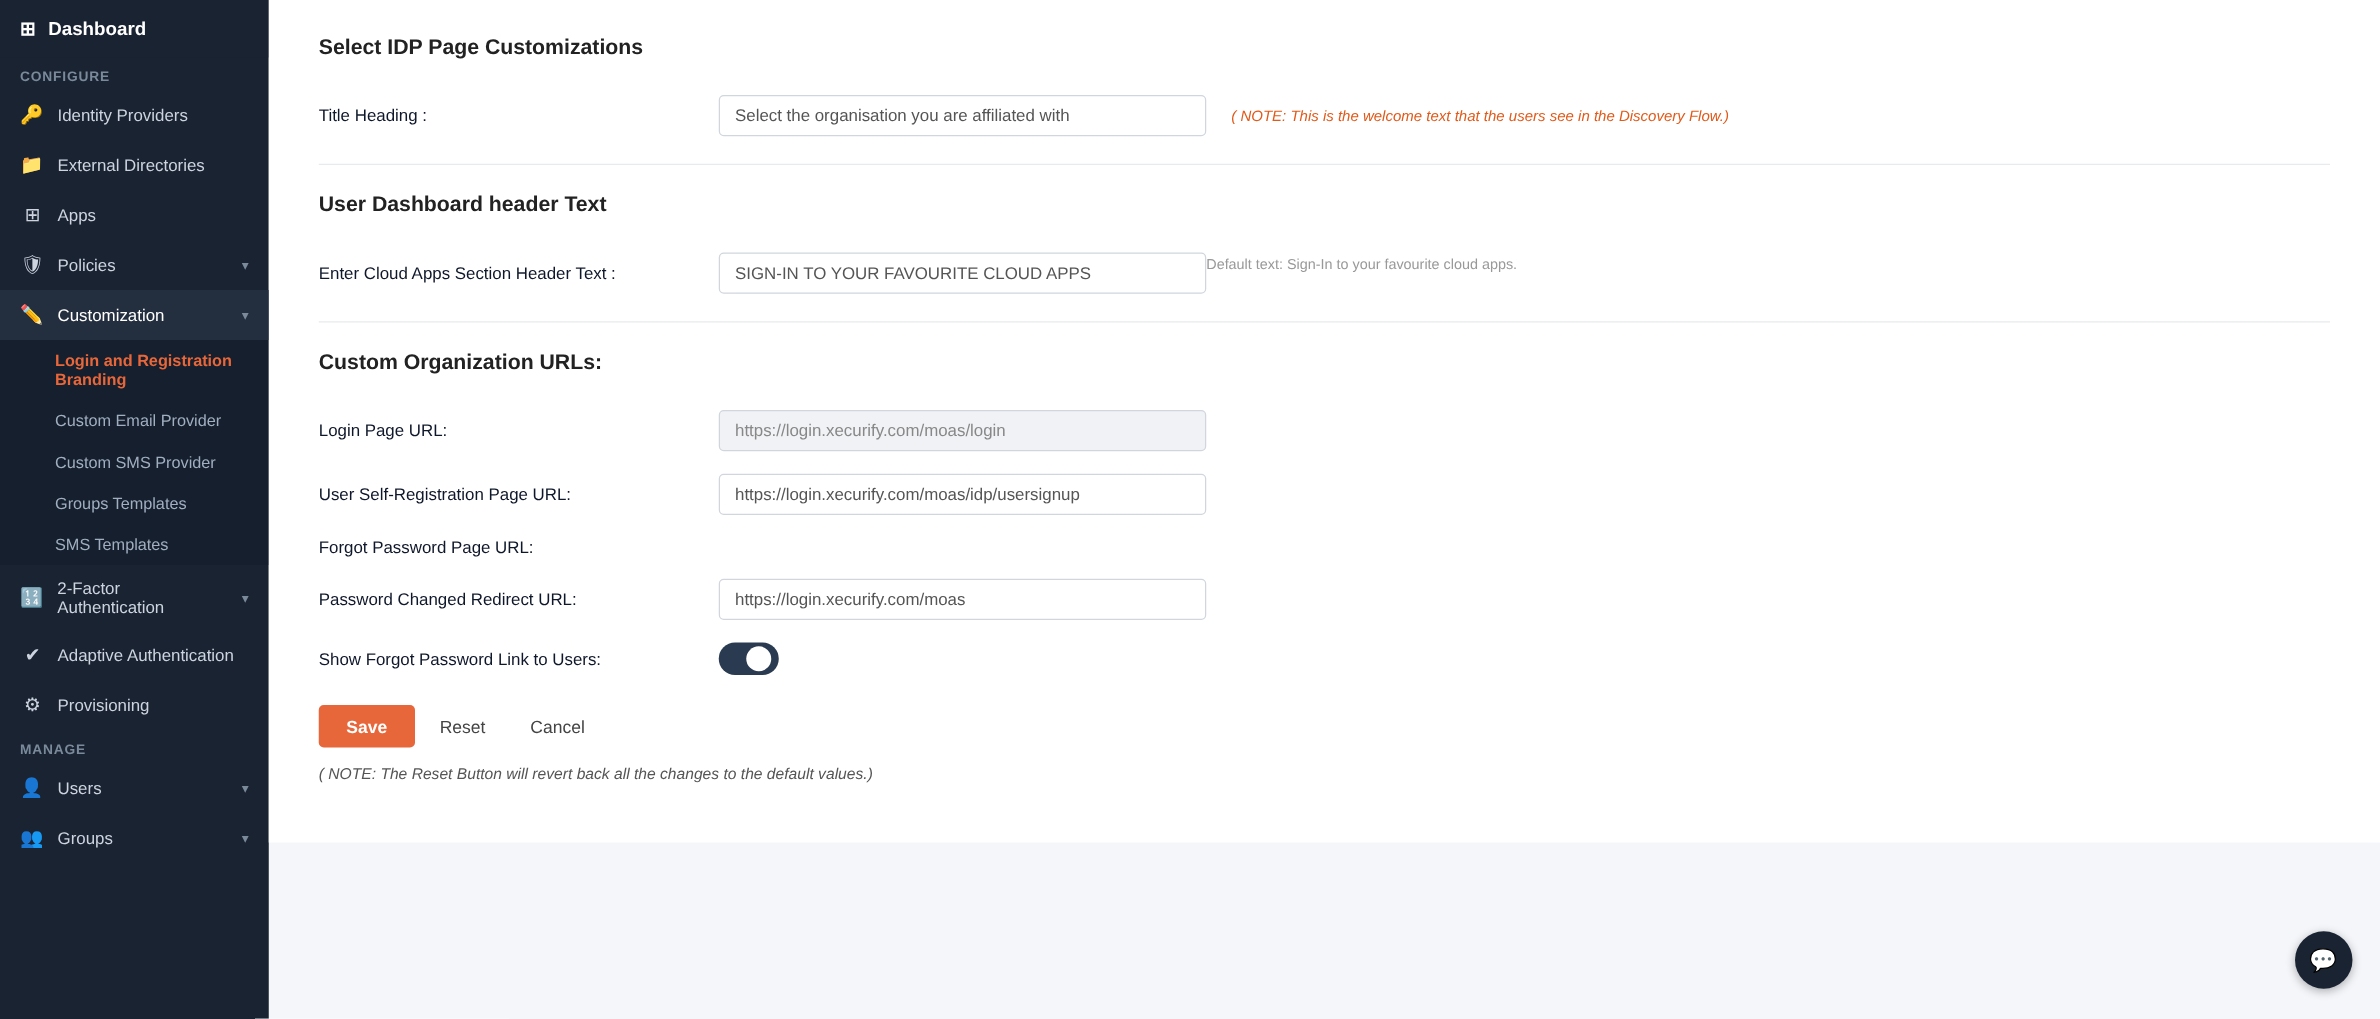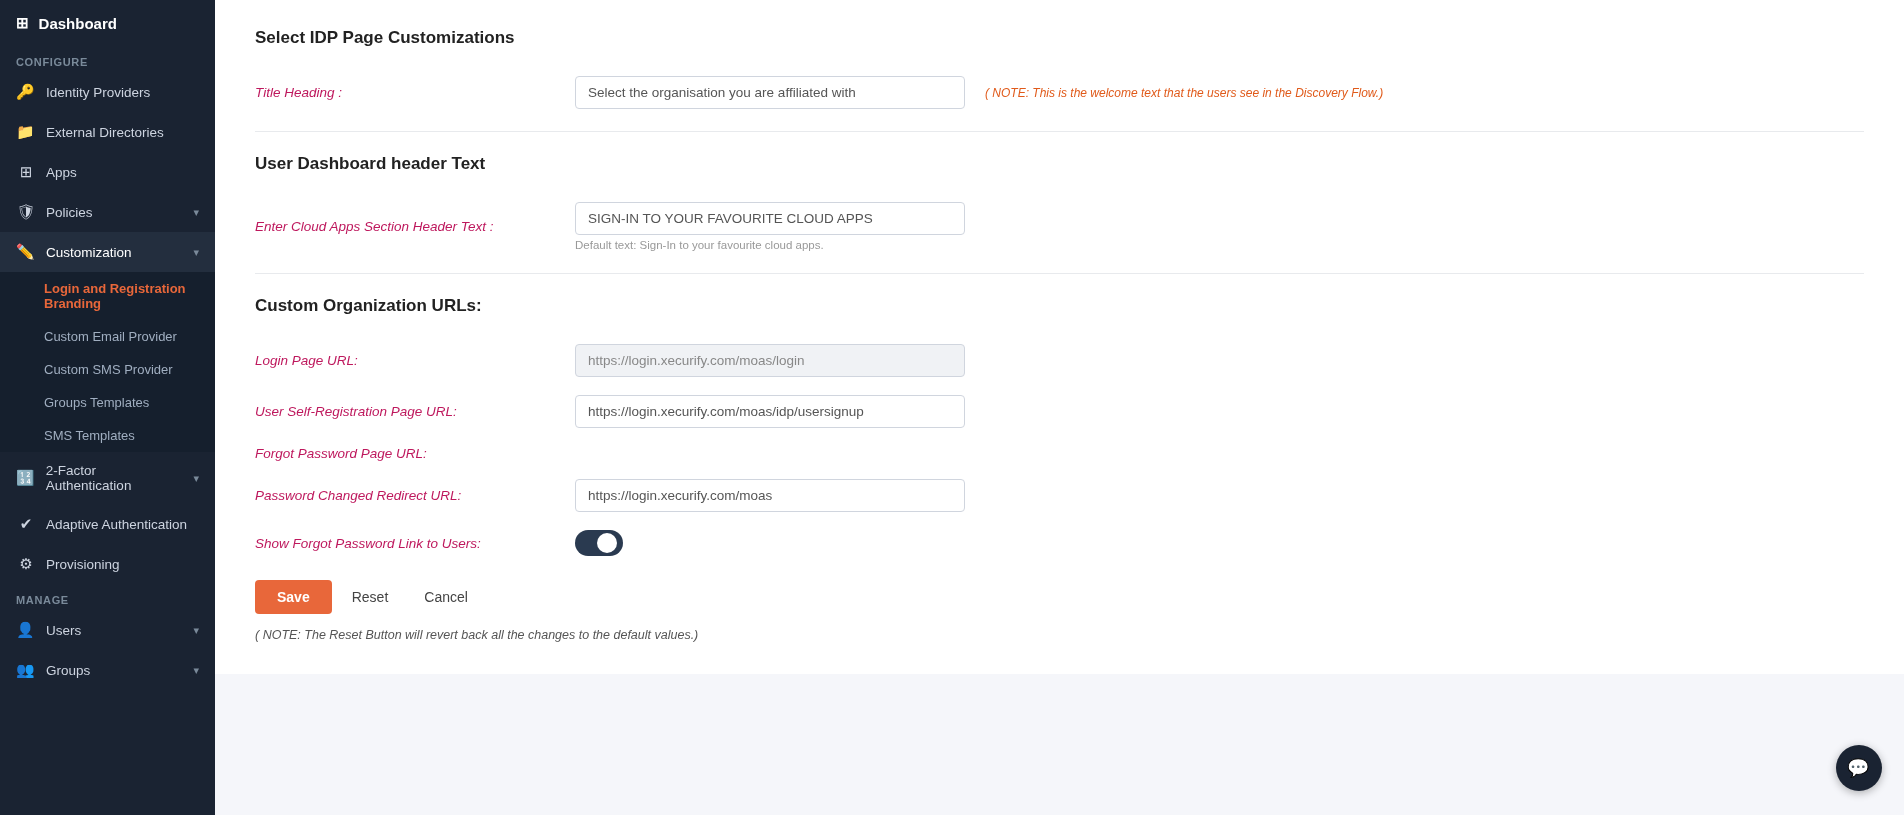--- a/index.html
+++ b/index.html
@@ -81,22 +81,21 @@
     .form-row {
       display: flex;
       align-items: center;
       margin-bottom: 18px;
       gap: 20px;
     }
 
     .form-label {
       min-width: 300px;
       font-size: 13.5px;
-      color: #be185d;
-      font-style: italic;
+      color: #0f172a;
     }
 
     .form-input {
       width: 390px;
       padding: 8px 12px;
       border: 1px solid #d0d5de;
       border-radius: 4px;
       font-size: 13.5px;
       color: #555;
       background: #fff;
@@ -308,21 +307,21 @@
     </div>
   </div>
 
   <hr class="divider">
 
   <div>
     <div class="section-title">User Dashboard header Text</div>
 
     <div class="form-row">
       <label class="form-label">Enter Cloud Apps Section Header Text :</label>
-      <div style="display:flex;flex-direction:column;">
+      <div style="display:flex;flex-direction:row;">
         <input class="form-input" type="text" value="SIGN-IN TO YOUR FAVOURITE CLOUD APPS" style="">
         <span style="font-size:11.5px;color:#999;margin-top:4px;">Default text: Sign-In to your favourite cloud apps.</span>
       </div>
     </div>
   </div>
 
   <hr class="divider">
 
   <div>
     <div class="section-title">Custom Organization URLs:</div>

